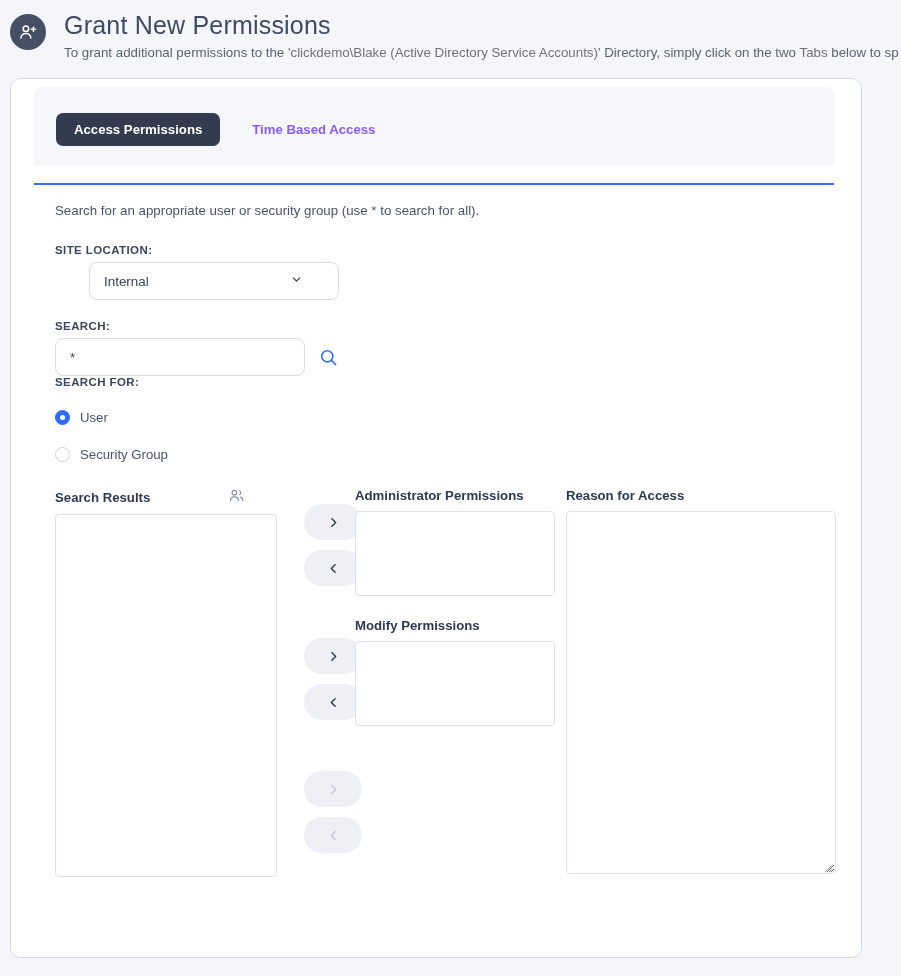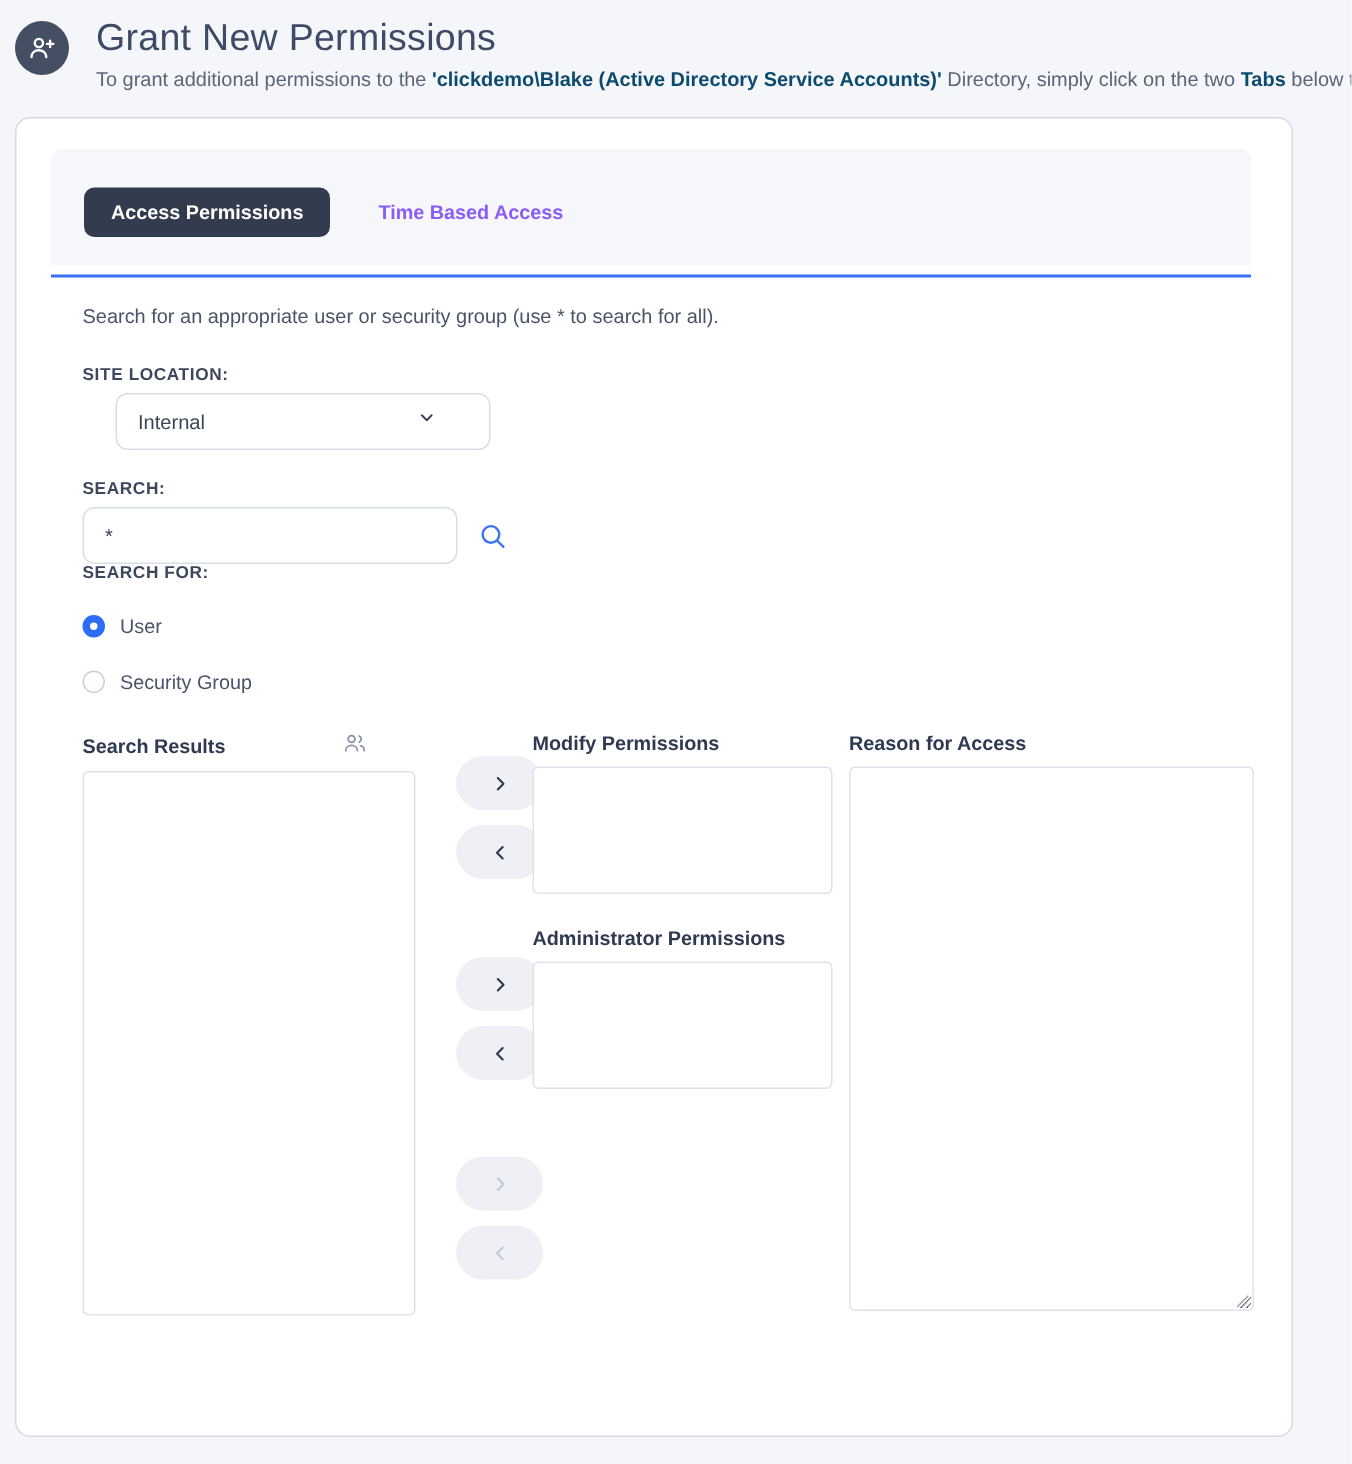--- a/index.html
+++ b/index.html
@@ -37,36 +37,36 @@
     line-height: 30px;
     letter-spacing: .2px;
   }
   .header-sub {
     font-size: 13.3px;
     color: #5b6478;
     line-height: 18px;
     margin-top: 4px;
     white-space: nowrap;
   }
-  .header-sub b { color: #0c4a6e; font-weight: bold; }
+  .header-sub b { color: #737373; font-weight: normal; }
 
   
   .card {
     position: absolute;
     left: 10px; top: 78px;
     width: 852px; height: 880px;
     background: #ffffff;
     border: 1px solid #d5dae4;
     border-radius: 10px;
   }
 
   
   .tabs-panel {
     position: absolute;
-    left: 23px; top: 20px;
+    left: 23px; top: 8px;
     width: 800px; height: 78px;
     background: #f5f7fb;
     border-radius: 8px 8px 0 0;
   }
   .tabs-row {
     position: absolute;
     left: 0; top: 0;
     display: flex;
     align-items: center;
     padding: 26px 0 0 22px;
@@ -98,21 +98,21 @@
   }
   .lbl {
     font-size: 11.5px;
     font-weight: bold;
     color: #3c465d;
     letter-spacing: .4px;
     margin-left: 10px;
     display: block;
   }
 
-  .select-wrap { position: relative; width: 250px; margin: 6px 0 0 10px; padding-left: 22px; }
+  .select-wrap { position: relative; width: 250px; margin: 6px 0 0 22px; padding-left: 22px; }
   .select-box {
     width: 250px; height: 38px;
     border: 1px solid #d8dde6;
     border-radius: 8px;
     background: #fff;
     display: flex; align-items: center;
     padding: 0 14px;
     font-size: 13.4px;
     color: #3b4558;
     cursor: pointer;
@@ -329,25 +329,25 @@
           <button class="arrow-btn disabled">
             <svg width="13" height="13" viewBox="0 0 24 24" fill="none" stroke="#c3c8d4" stroke-width="2.6" stroke-linecap="round" stroke-linejoin="round">
                 <polyline points="15 5 8 12 15 19"></polyline>
               </svg>
           </button>
         </div>
       </div>
 
       <div class="col-perms">
         <div class="perm-group">
+          <div class="perm-title">Administrator Permissions</div>
+          <div class="perm-box"></div>
+        </div>
+        <div class="perm-group">
           <div class="perm-title">Modify Permissions</div>
-          <div class="perm-box"></div>
-        </div>
-        <div class="perm-group">
-          <div class="perm-title">Administrator Permissions</div>
           <div class="perm-box"></div>
         </div>
       </div>
 
       <div class="col-reason">
         <div class="perm-title">Reason for Access</div>
         <div class="reason-box">
           <span class="resize-grip">
             <svg width="12" height="12" viewBox="0 0 12 12" stroke="#9aa2b1" stroke-width="1" stroke-linecap="round">
               <line x1="11" y1="4" x2="4" y2="11"></line>

